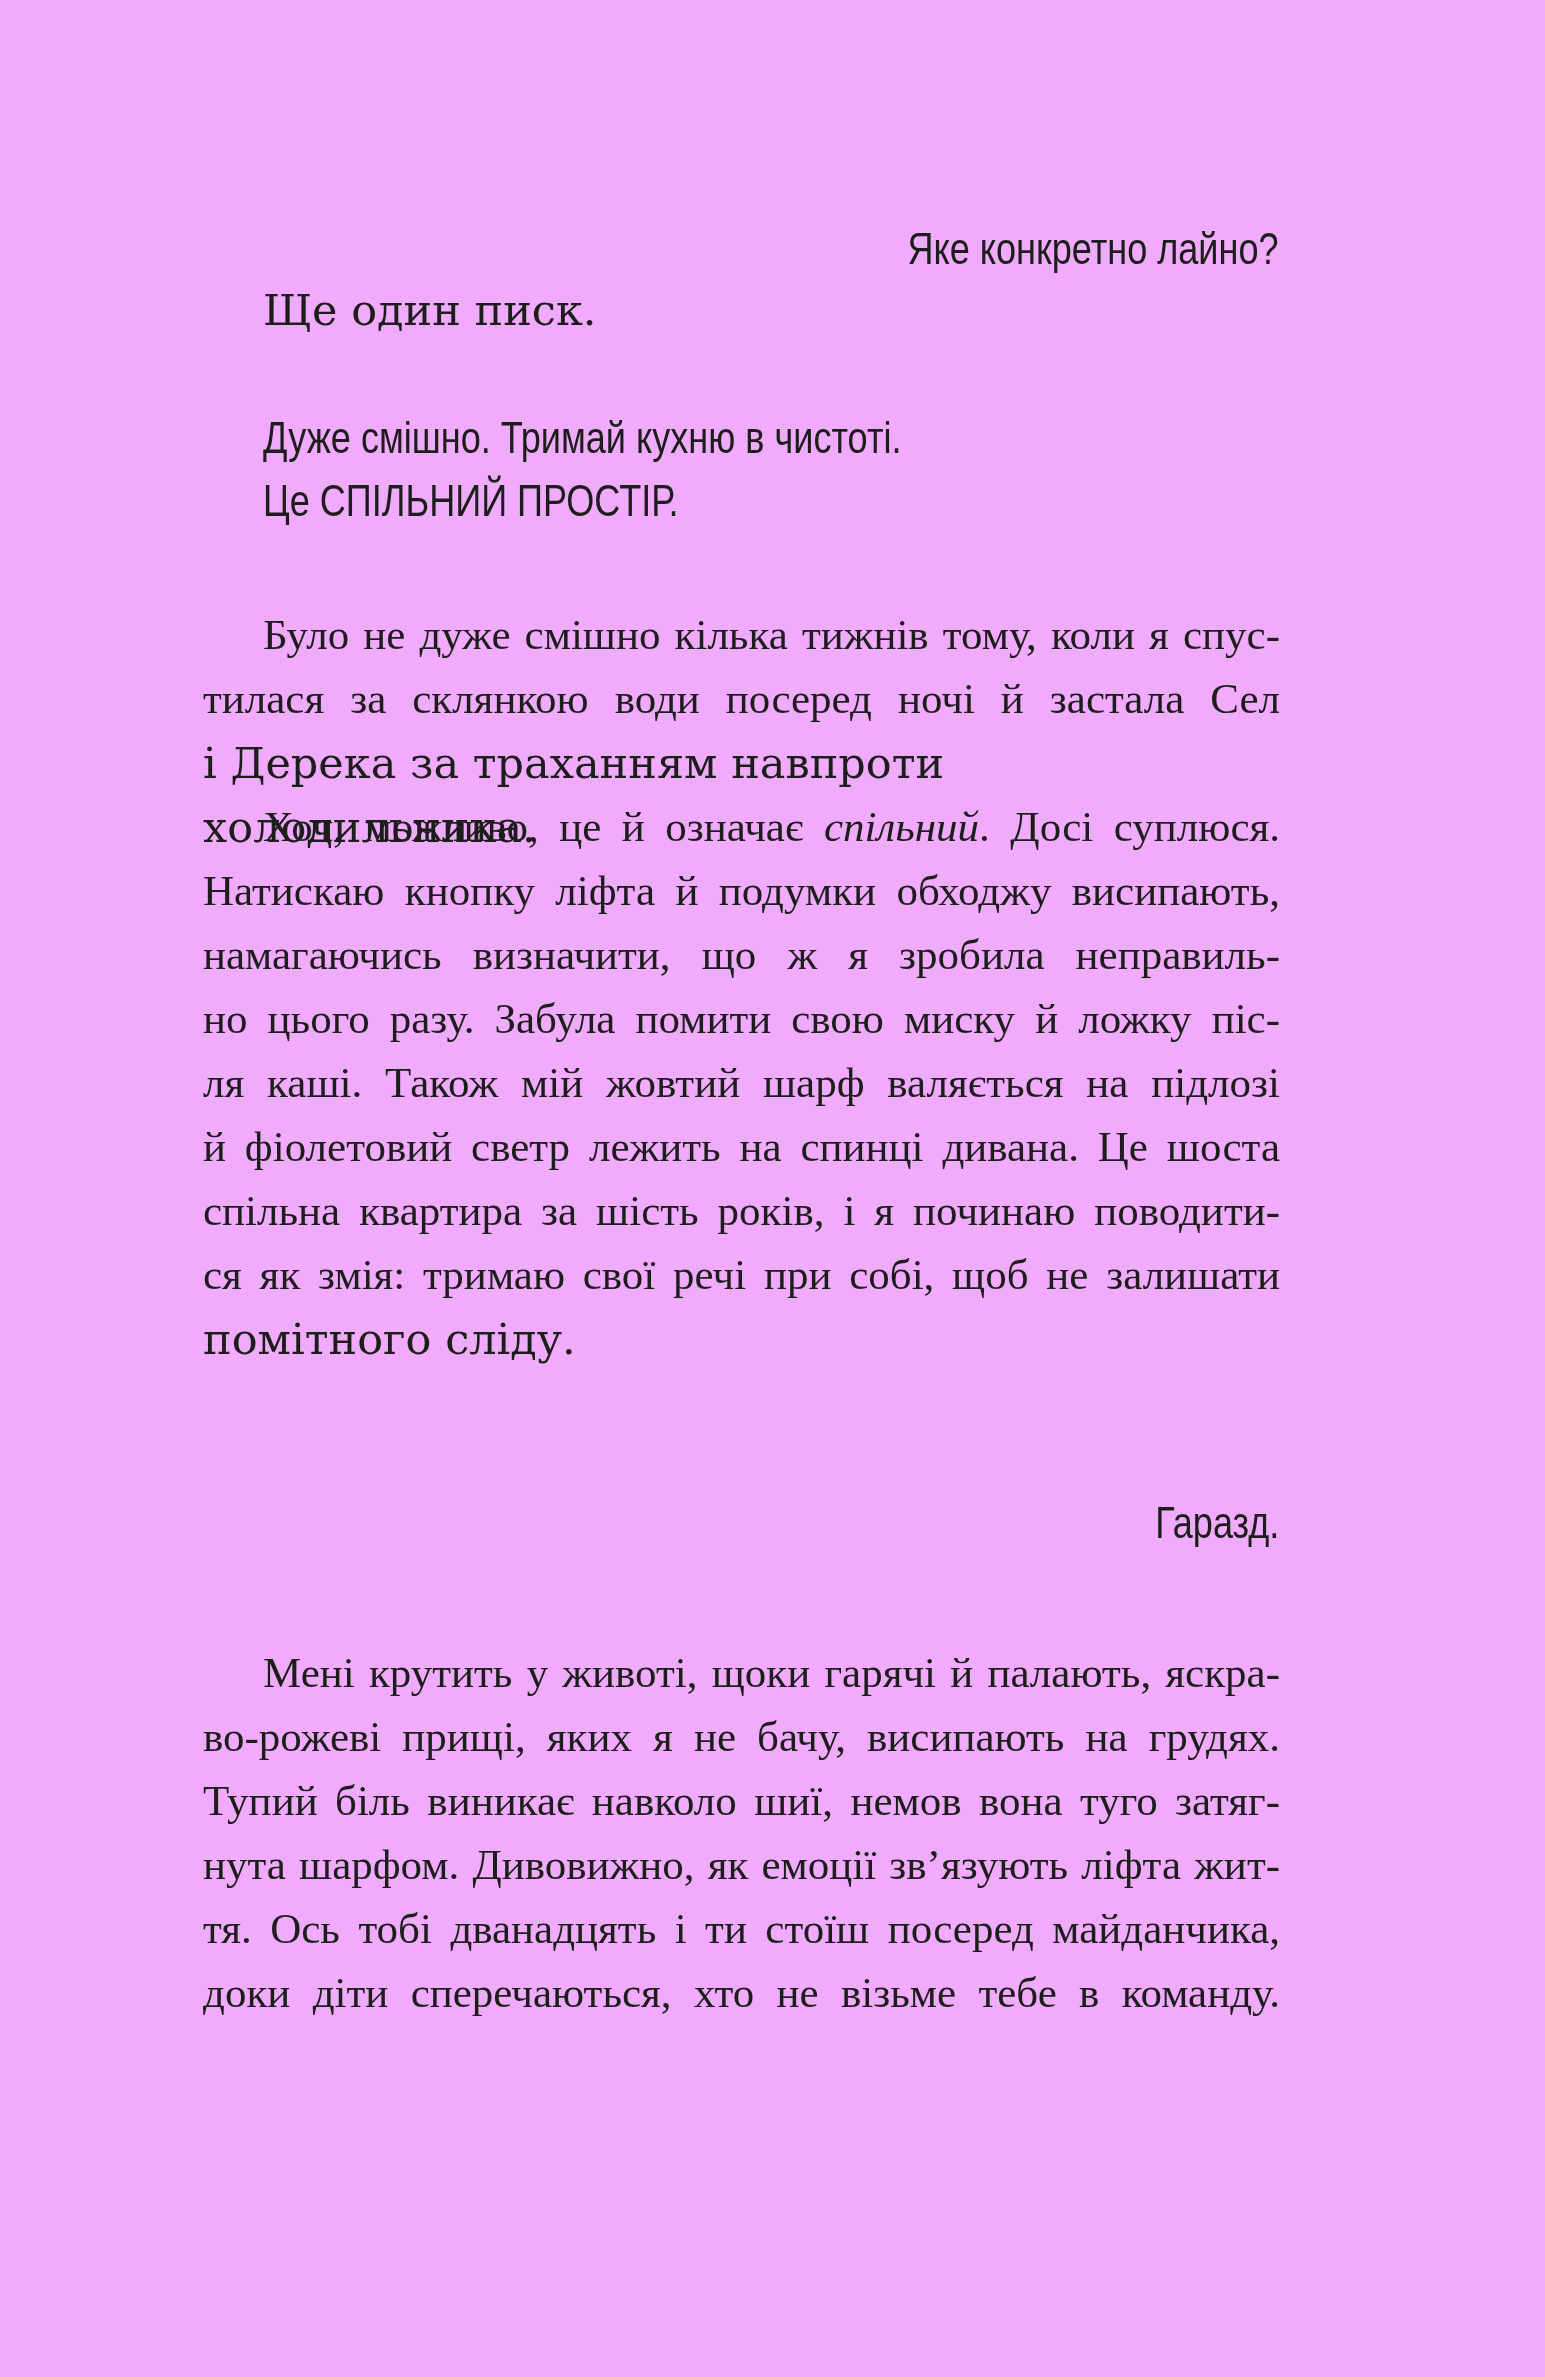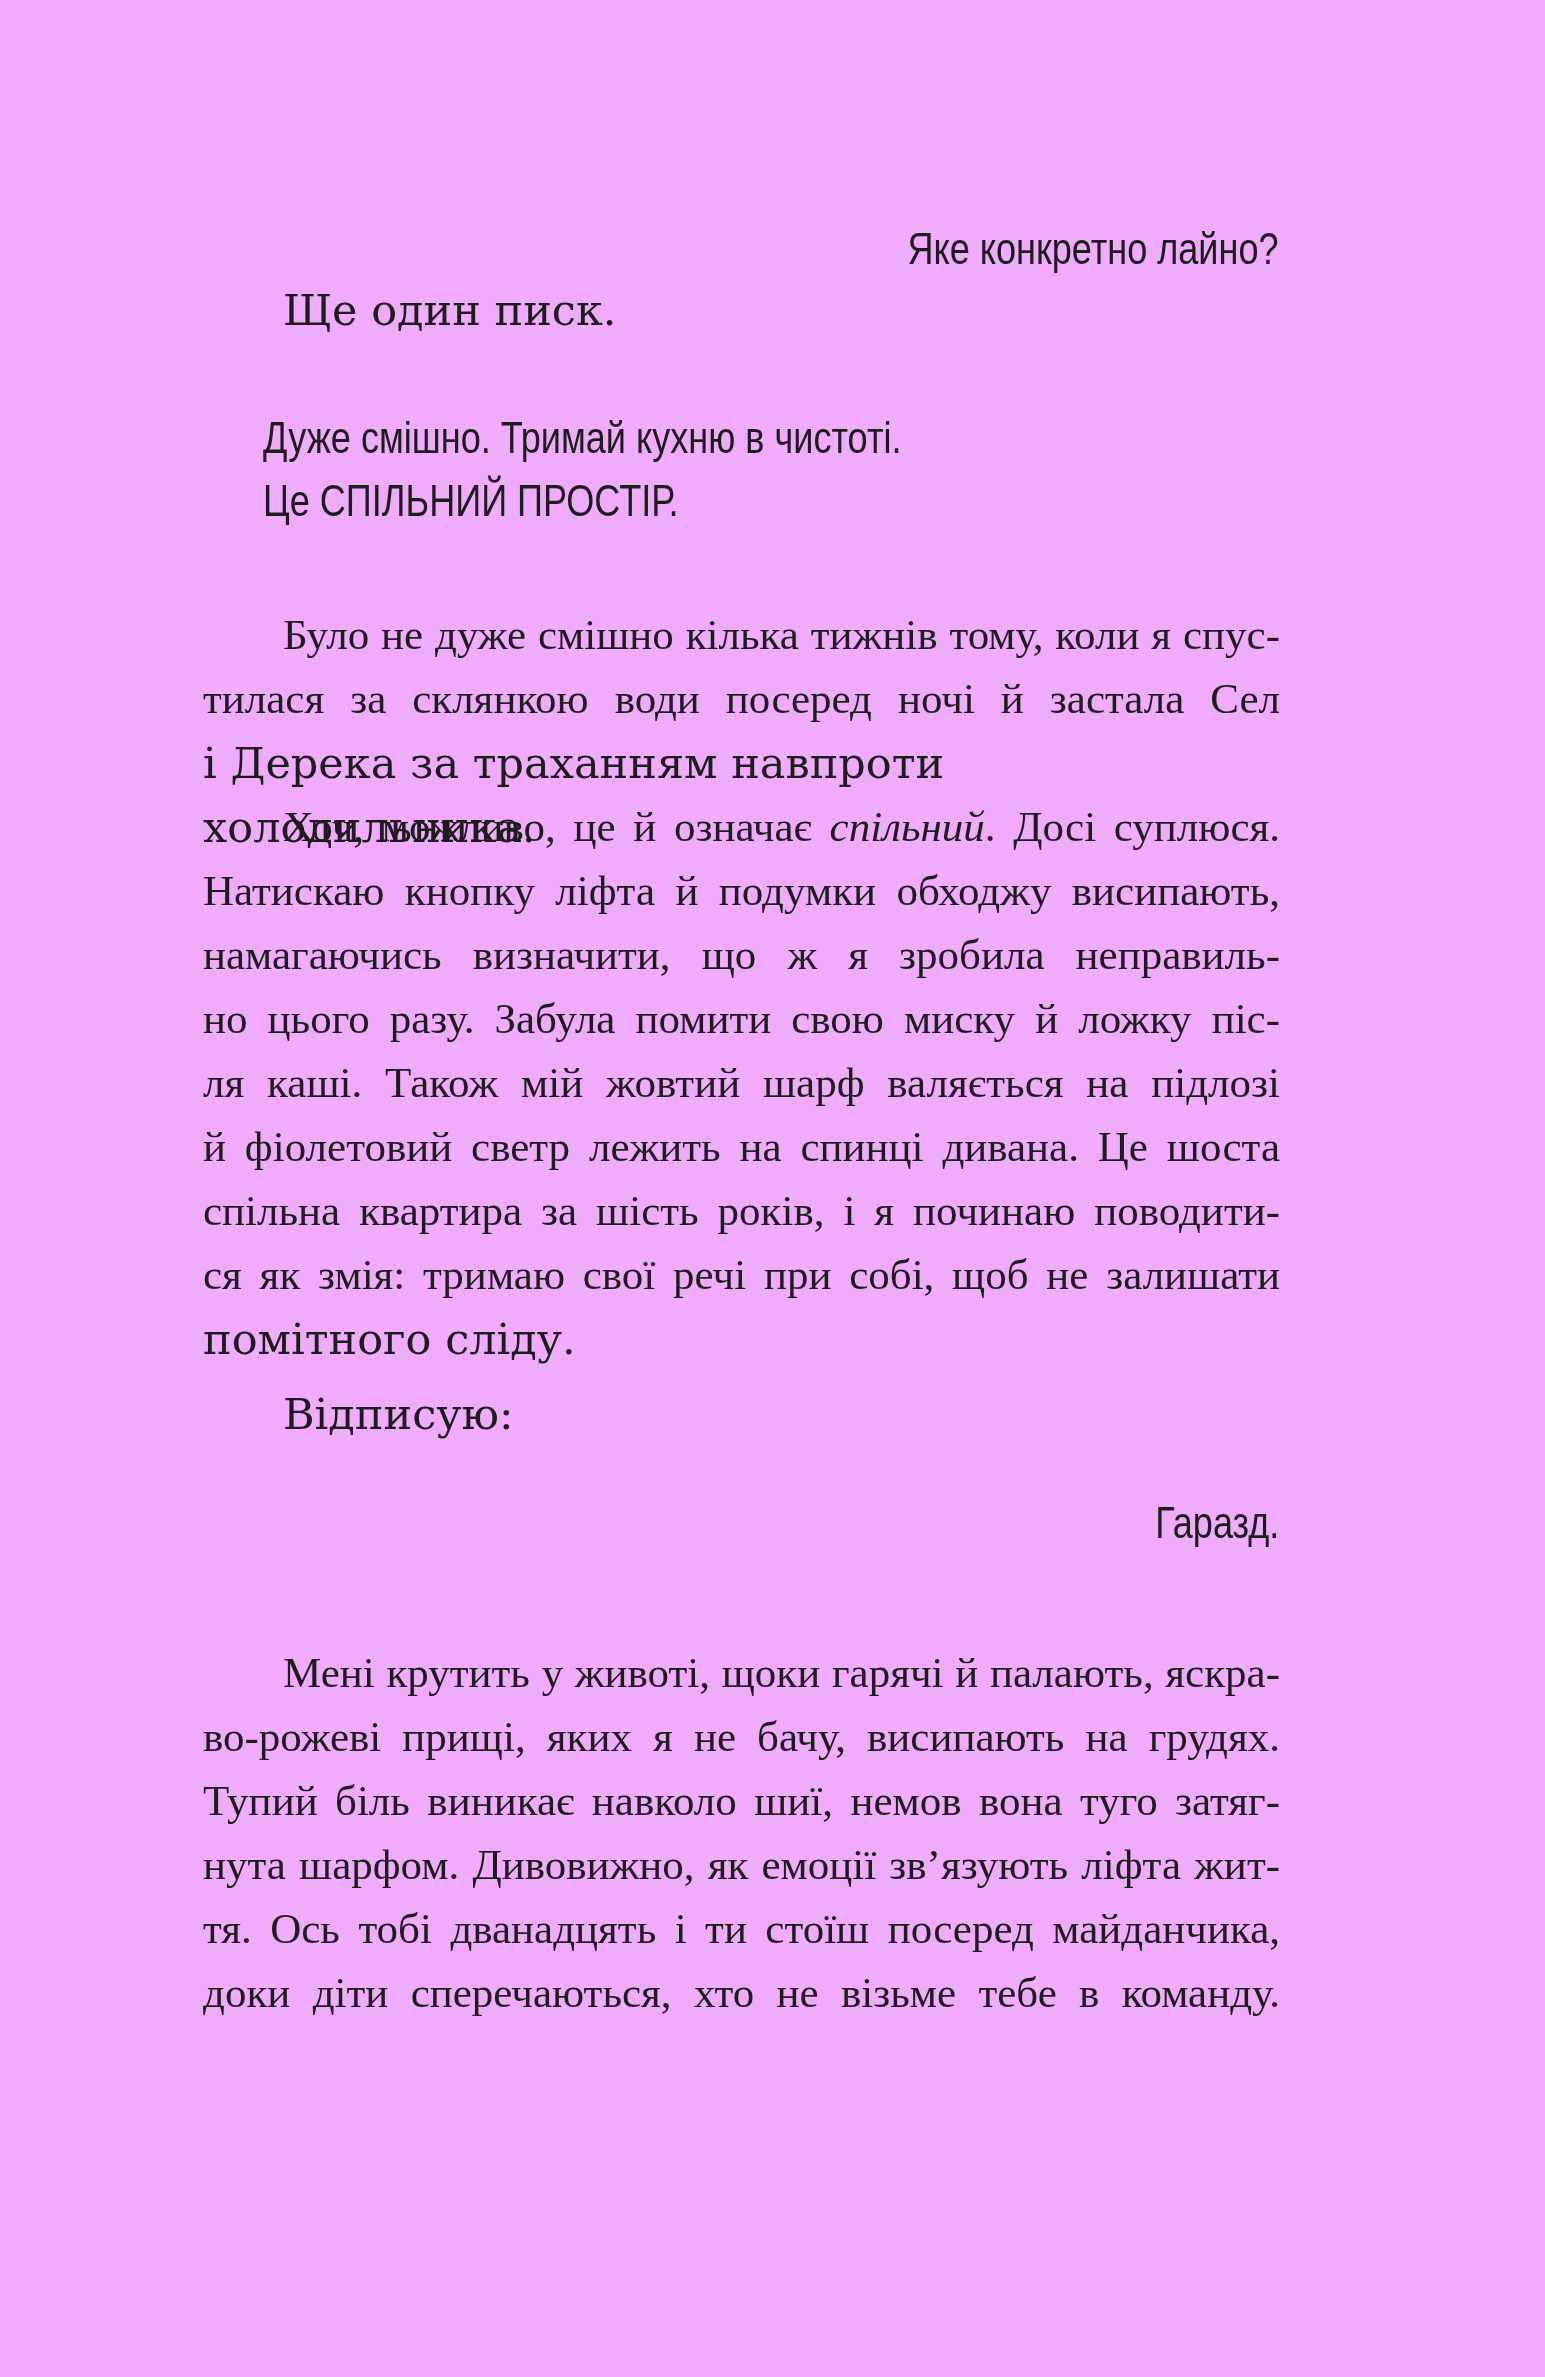--- a/index.html
+++ b/index.html
@@ -18,21 +18,21 @@
     line-height:64px;
     color:#1d1d1b;
   }
   .para {
     position:absolute;
     left:203px;
     width:1077px;
   }
   .para .line.just { text-align:justify; text-align-last:justify;font-family:Liberation Serif, serif; }
   .para .line.last { text-align:left; text-align-last:left; }
-  .para .line.indent { text-indent:60px;margin-left:20px; }
+  .para .line.indent { text-indent:60px; }
   .para .line i { font-style:italic; }
 
   
   .msg {
     position:absolute;
     font-family:"Liberation Sans", sans-serif;
     font-size:44px;
     line-height:63px;
     color:#1d1d1b;
     white-space:nowrap;
@@ -86,25 +86,20 @@
       <div class="line just"><span>Натискаю кнопку ліфта й подумки обходжу висипають,</span></div>
       <div class="line just"><span>намагаючись визначити, що ж я зробила неправиль-</span></div>
       <div class="line just"><span>но цього разу. Забула помити свою миску й ложку піс-</span></div>
       <div class="line just"><span>ля каші. Також мій жовтий шарф валяється на підлозі</span></div>
       <div class="line just"><span>й фіолетовий светр лежить на спинці дивана. Це шоста</span></div>
       <div class="line just"><span>спільна квартира за шість років, і я починаю поводити-</span></div>
       <div class="line just"><span>ся як змія: тримаю свої речі при собі, щоб не залишати</span></div>
       <div class="line last"><span>помітного сліду.</span></div>
     </div>
 
-  <div class="para serif" style="top:1382px;">
-    <div class="line last indent">
-      <span>Відписую:</span>
-    </div>
-  </div>
 
   <div class="msg right" style="top:1491px;">
     <span class="cond">Гаразд.</span>
   </div>
 
   <div class="para serif" style="top:1641px;">
       <div class="line just indent"><span>Мені крутить у животі, щоки гарячі й палають, яскра-</span></div>
       <div class="line just"><span>во-рожеві прищі, яких я не бачу, висипають на грудях.</span></div>
       <div class="line just"><span>Тупий біль виникає навколо шиї, немов вона туго затяг-</span></div>
       <div class="line just"><span>нута шарфом. Дивовижно, як емоції зв’язують ліфта жит-</span></div>

